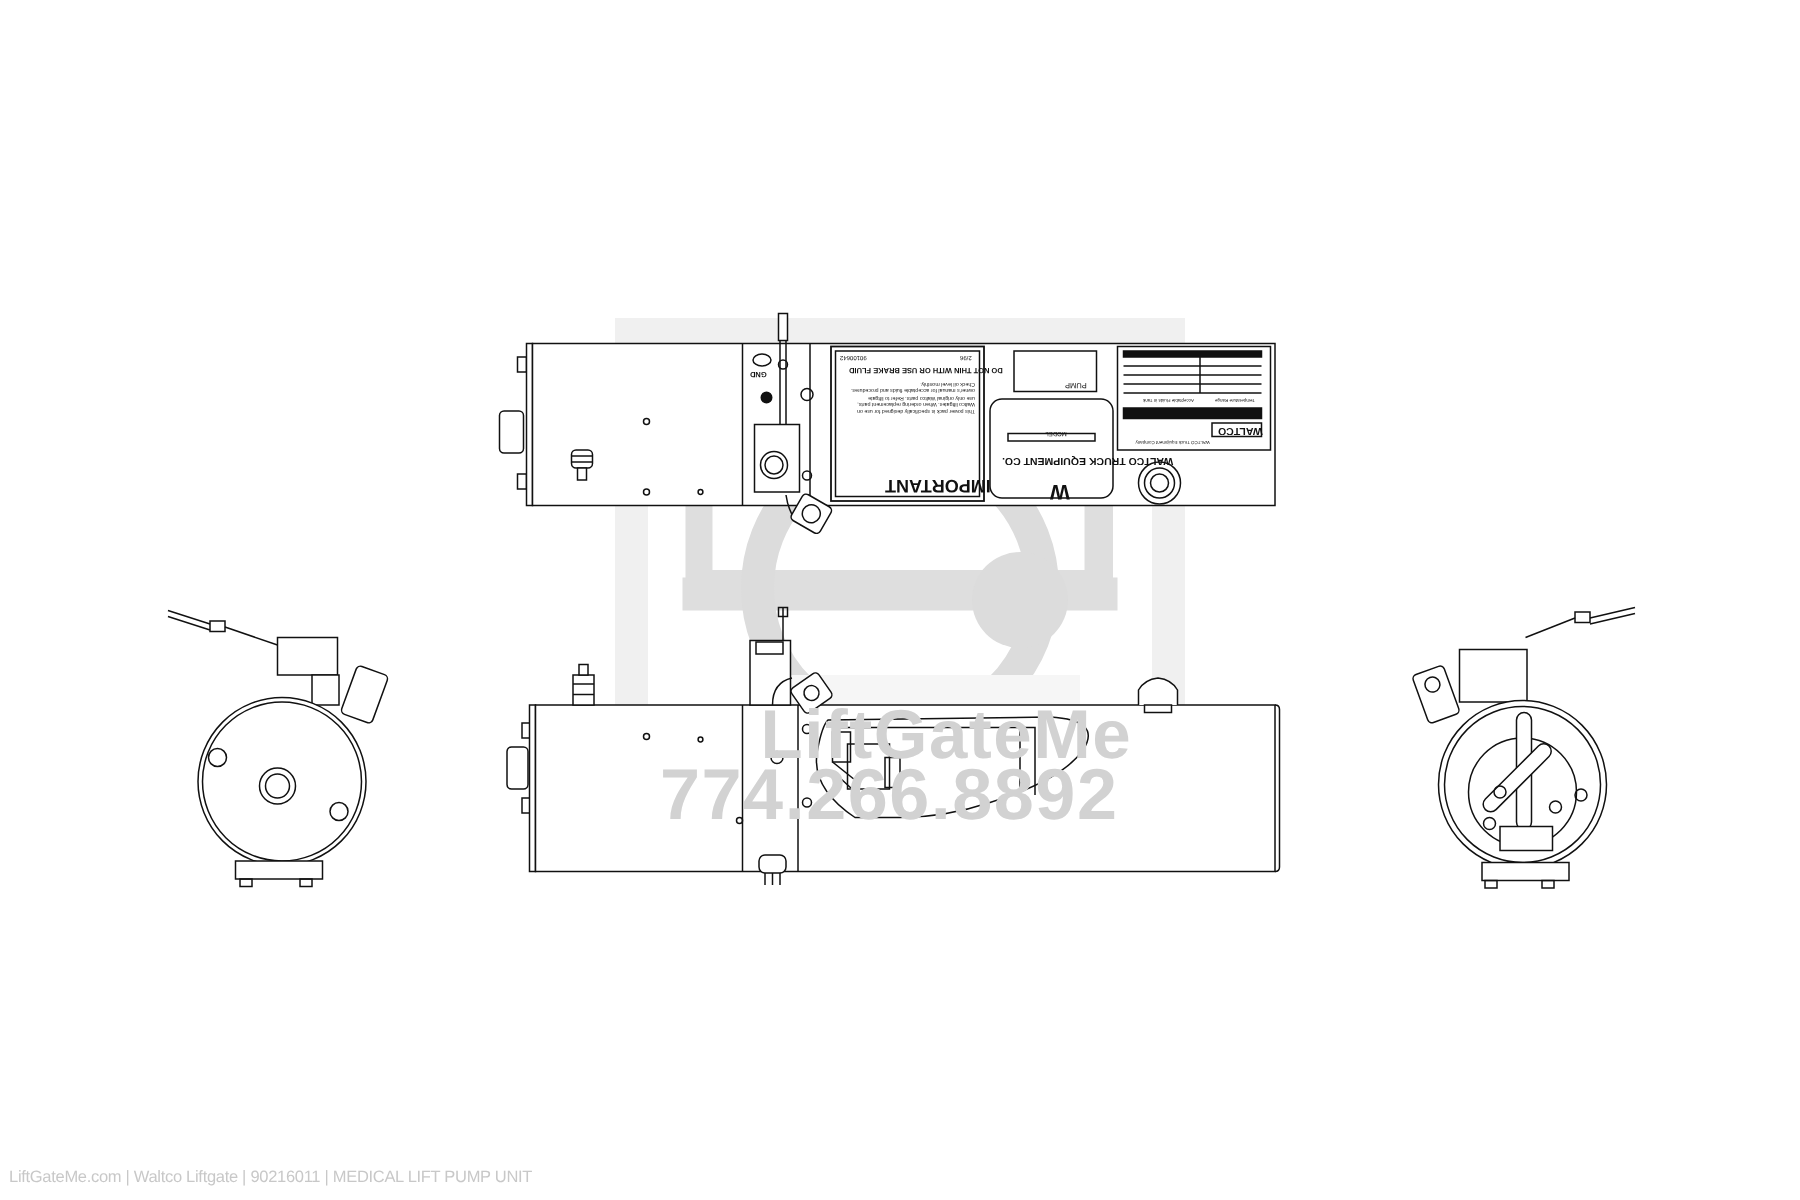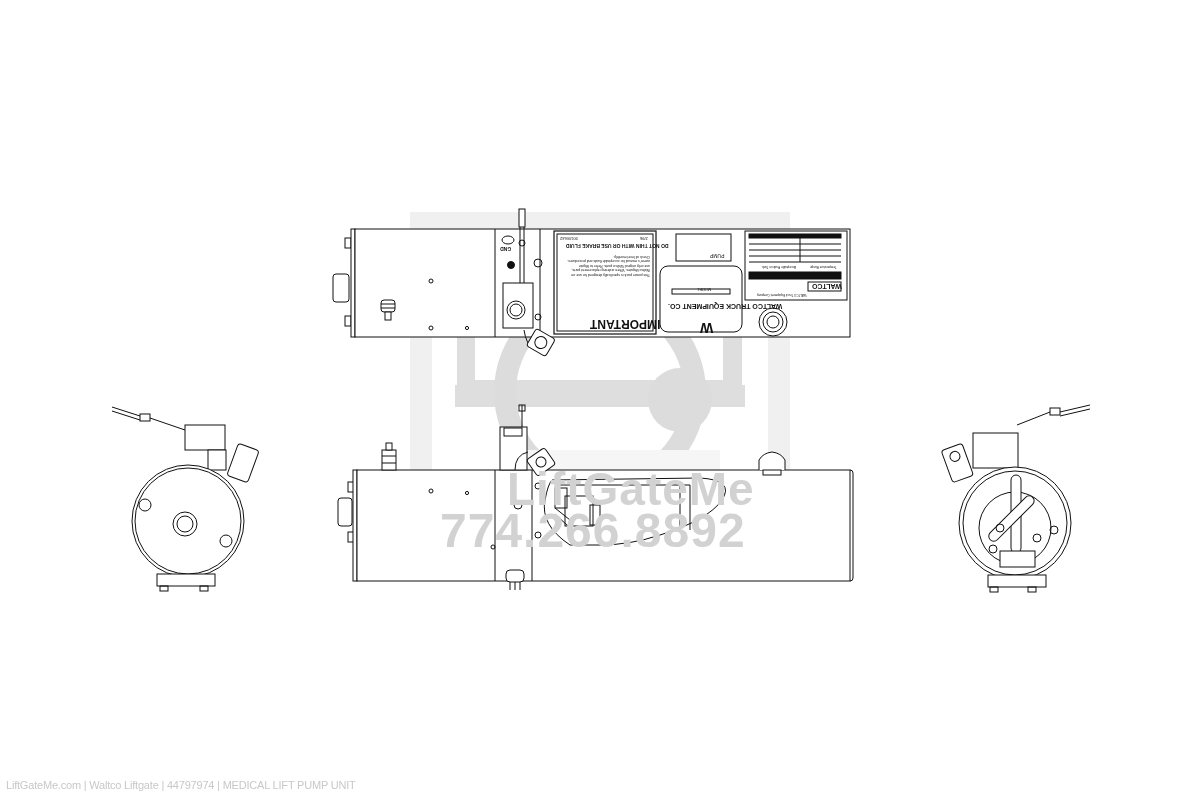--- a/index.html
+++ b/index.html
@@ -224,13 +224,13 @@
 <div class="label-text w-model"><span class="flip">MODEL</span></div>
 <div class="label-text pump-label"><span class="flip">PUMP</span></div>
 
 <div class="label-text walco-tag"><span class="flip">WALTCO</span></div>
 <div class="label-text tbl-temp"><span class="flip">Temperature Range</span></div>
 <div class="label-text tbl-accept"><span class="flip">Acceptable Fluids in Tank</span></div>
 <div class="label-text walco-small"><span class="flip">WALTCO Truck Equipment Company</span></div>
 
 <div class="label-text" style="left:500px;top:246px;font-size:5px;font-weight:bold;"><span class="flip">GND</span></div>
 
-<div class="footer">LiftGateMe.com | Waltco Liftgate | 44797974 | MEDICAL LIFT PUMP UNIT</div>
+<div class="footer">LiftGateMe.com | Waltco Liftgate | 90216011 | MEDICAL LIFT PUMP UNIT</div>
 
 </body></html>

